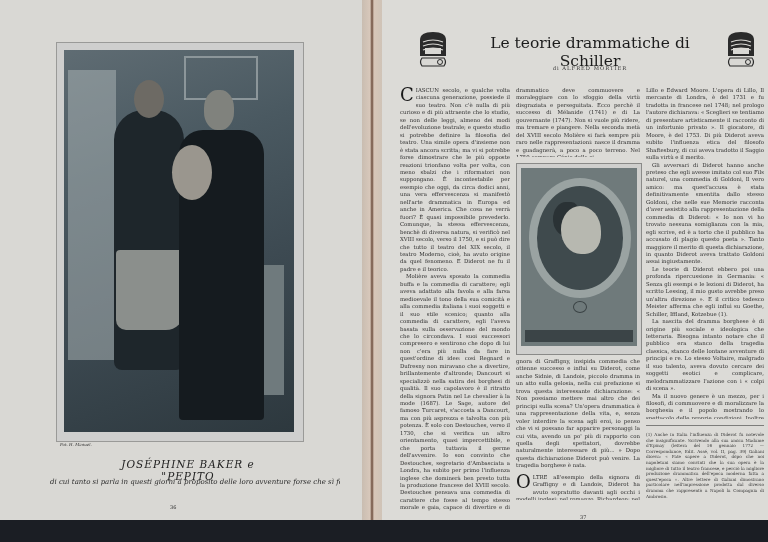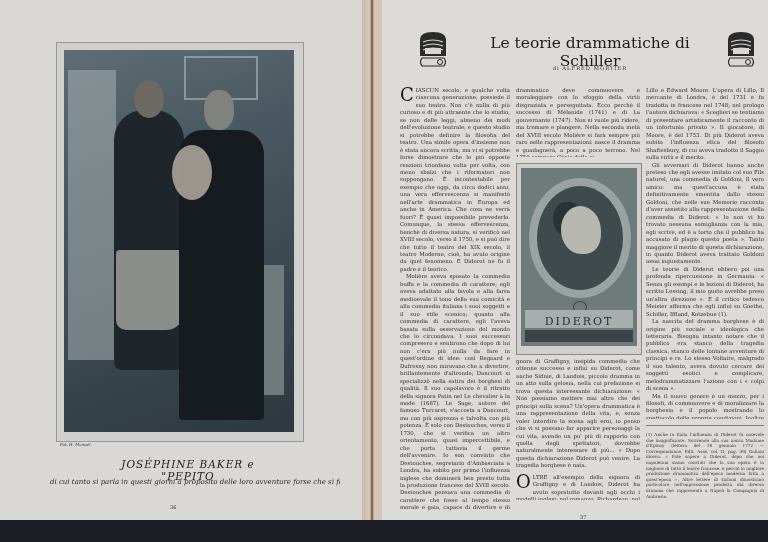--- a/index.html
+++ b/index.html
@@ -115,23 +115,20 @@
   <p class="first">drammatico deve commuovere e moraleggiare con lo sfoggio della virtù disgraziata e perseguitata. Ecco perchè il successo di Mélanide (1741) e di La gouvernante (1747). Non si vuole più ridere, ma tremare e piangere. Nella seconda metà del XVIII secolo Molière si farà sempre più raro nelle rappresentazioni: nasce il dramma e guadagnerà, a poco a poco terreno. Nel 1750 compare Cénie della si-</p>
 </div>
 
 <div class="portrait-frame">
   <div class="portrait-inner">
     <div class="medallion-ring"></div>
     <div class="medallion"></div>
     <div class="profile-hair"></div>
     <div class="profile-head"></div>
     <div class="ornament"></div>
-    <div class="name-band">
-      <span class="name-text">DIDEROT</span>
-    </div>
     <div class="bottom-band"></div>
   </div>
 </div>
 
 <div class="col col2b">
   <p class="first">gnora di Graffigny, insipida commedia che ottenne successo e influì su Diderot, come anche Sidnie, di Landois, piccolo dramma in un atto sulla gelosia, nella cui prefazione si trova questa interessante dichiarazione: « Non possiamo mettere mai altro che dei principi sulla scena? Un'opera drammatica è una rappresentazione della vita, e, senza voler interdire la scena agli eroi, io penso che vi si possano far apparire personaggi la cui vita, avendo un po' più di rapporto con quella degli spettatori, dovrebbe naturalmente interessare di più... » Dopo questa dichiarazione Diderot può venire. La tragedia borghese è nata.</p>
 </div>
 <div class="col col2c">
   <span class="dropcap">O</span>
   <p class="first">LTRE all'esempio della signora di Graffigny e di Landois, Diderot ha avuto sopratutto davanti agli occhi i modelli inglesi: nel romanzo, Richardson; nel teatro,</p>

